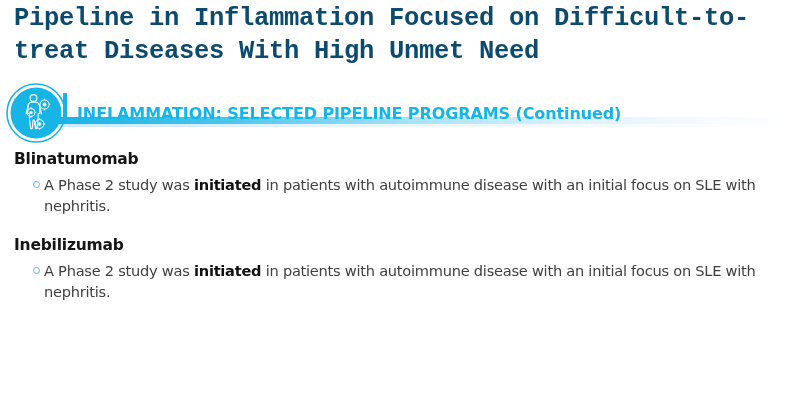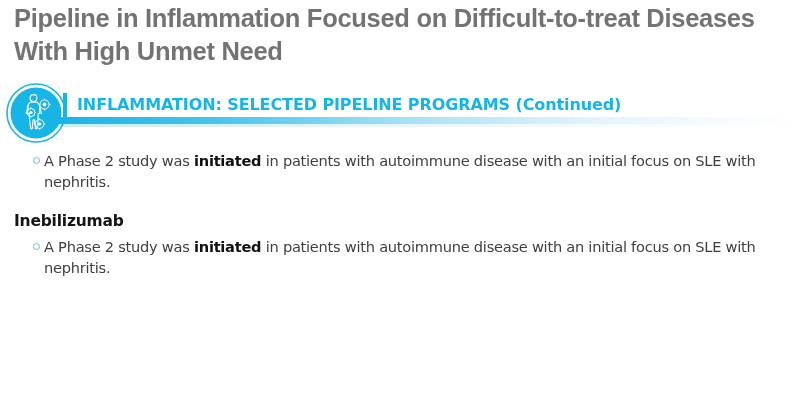--- a/index.html
+++ b/index.html
@@ -15,22 +15,22 @@
     font-family: "Liberation Sans", sans-serif;
     -webkit-font-smoothing: antialiased;
   }
 
   
   .slide-title {
     position: absolute;
     left: 14px;
     top: 2px;
     width: 760px;
-    color: #737373;
-    font-family: Liberation Sans, sans-serif;
+    color: #0c4a6e;
+    font-family: Liberation Mono, monospace;
     font-size: 25.5px;
     font-weight: bold;
     line-height: 33px;
     letter-spacing: -0.3px;
   }
 
   
   .banner {
     position: absolute;
     left: 0;
@@ -69,21 +69,21 @@
     left: 6px;
     top: 83px;
     width: 60px;
     height: 60px;
   }
   .banner-icon svg { display: block; }
 
   .banner-subtitle {
     position: absolute;
     left: 77px;
-    top: 95px;
+    top: 104px;
     color: #16B5E8;
     font-family: "DejaVu Sans", sans-serif;
     font-size: 16px;
     font-weight: bold;
     letter-spacing: -0.1px;
     white-space: nowrap;
   }
 
   
   .content {
@@ -171,20 +171,21 @@
       <path d="M33.5 35.4 v1.5 M33.5 45.1 v1.5 M27.9 41.0 h1.5 M37.6 41.0 h1.5"></path>
     </g>
   </svg>
 </div>
 
 <div class="banner-subtitle">INFLAMMATION: SELECTED PIPELINE PROGRAMS (Continued)</div>
 
 <div class="content">
 
   <div class="program p1">
+    <div class="program-name">Blinatumomab</div>
     <div class="bullet-row">
       <span class="bullet-marker"></span><span>A Phase 2 study was </span><b>initiated</b><span> in patients with autoimmune disease with an initial focus on SLE with nephritis.</span>
     </div>
   </div>
 
   <div class="program p2">
     <div class="program-name">Inebilizumab</div>
     <div class="bullet-row">
       <span class="bullet-marker"></span><span>A Phase 2 study was </span><b>initiated</b><span> in patients with autoimmune disease with an initial focus on SLE with nephritis.</span>
     </div>

